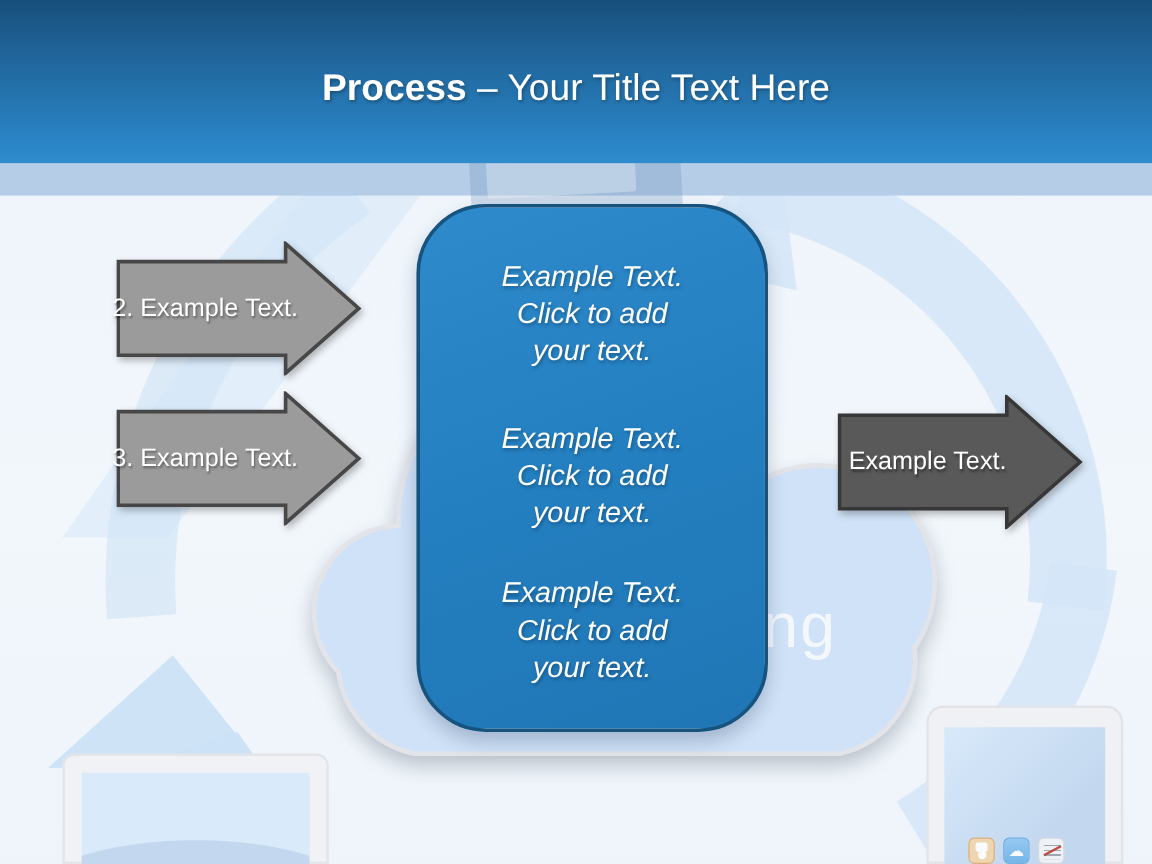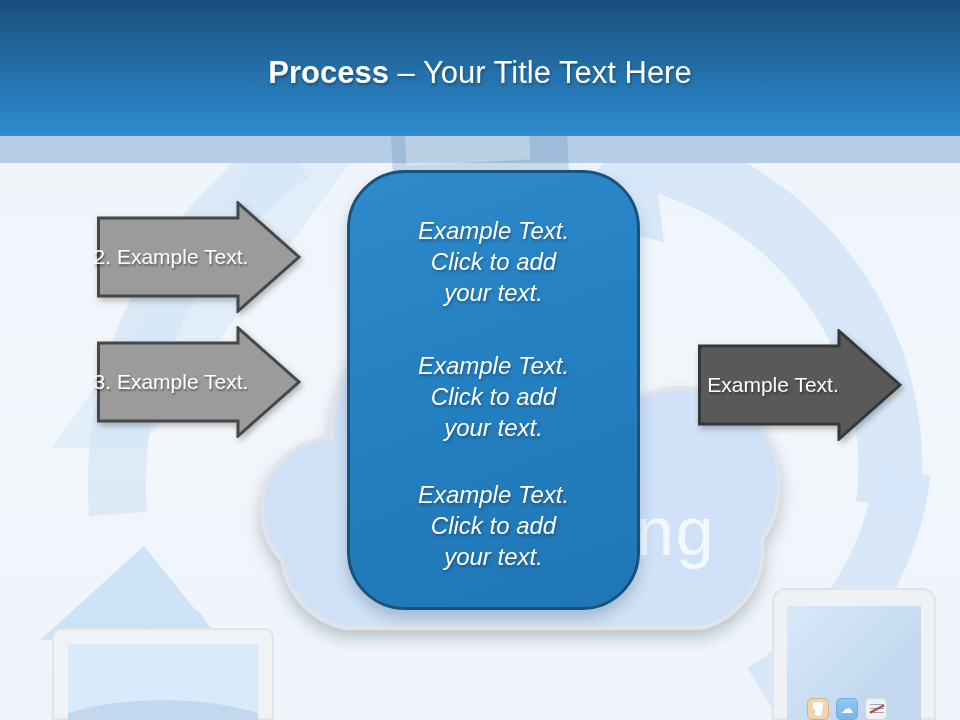--- a/index.html
+++ b/index.html
@@ -4,21 +4,21 @@
 <style>
   * { margin:0; padding:0; box-sizing:border-box; }
   html,body { width:960px; height:720px; }
   body { font-family:"Liberation Sans", sans-serif; }
   .slide { position:relative; width:960px; height:720px; overflow:hidden;
            background:linear-gradient(180deg,#edf4fa 0%,#f2f7fc 60%,#eef4fa 100%); }
 
   
   .bgsvg { position:absolute; left:0; top:0; width:960px; height:720px; z-index:1; }
   .cloud-text { position:absolute; left:636px; top:492px; z-index:2;
-                font-size:68px; font-weight:400; color:#ffffff; opacity:.78; letter-spacing:2px; }
+                font-size:52px; font-weight:400; color:#ffffff; opacity:.78; letter-spacing:2px; }
 
   
   .monitor { position:absolute; left:52px; top:628px; width:222px; height:92px; z-index:3;
              background:#f1f2f5; border:2px solid #e3e5e9; border-radius:10px 10px 0 0; }
   .monitor .screen { position:absolute; left:14px; top:14px; width:190px; height:78px;
              background:radial-gradient(140% 120% at 50% 135%, #c3d7ee 0 52%, #d9eafb 53%); }
 
   
   .tablet { position:absolute; left:772px; top:588px; width:164px; height:132px; z-index:3;
             background:#f0f1f4; border:2px solid #e2e4e8; border-radius:14px 14px 0 0; }

